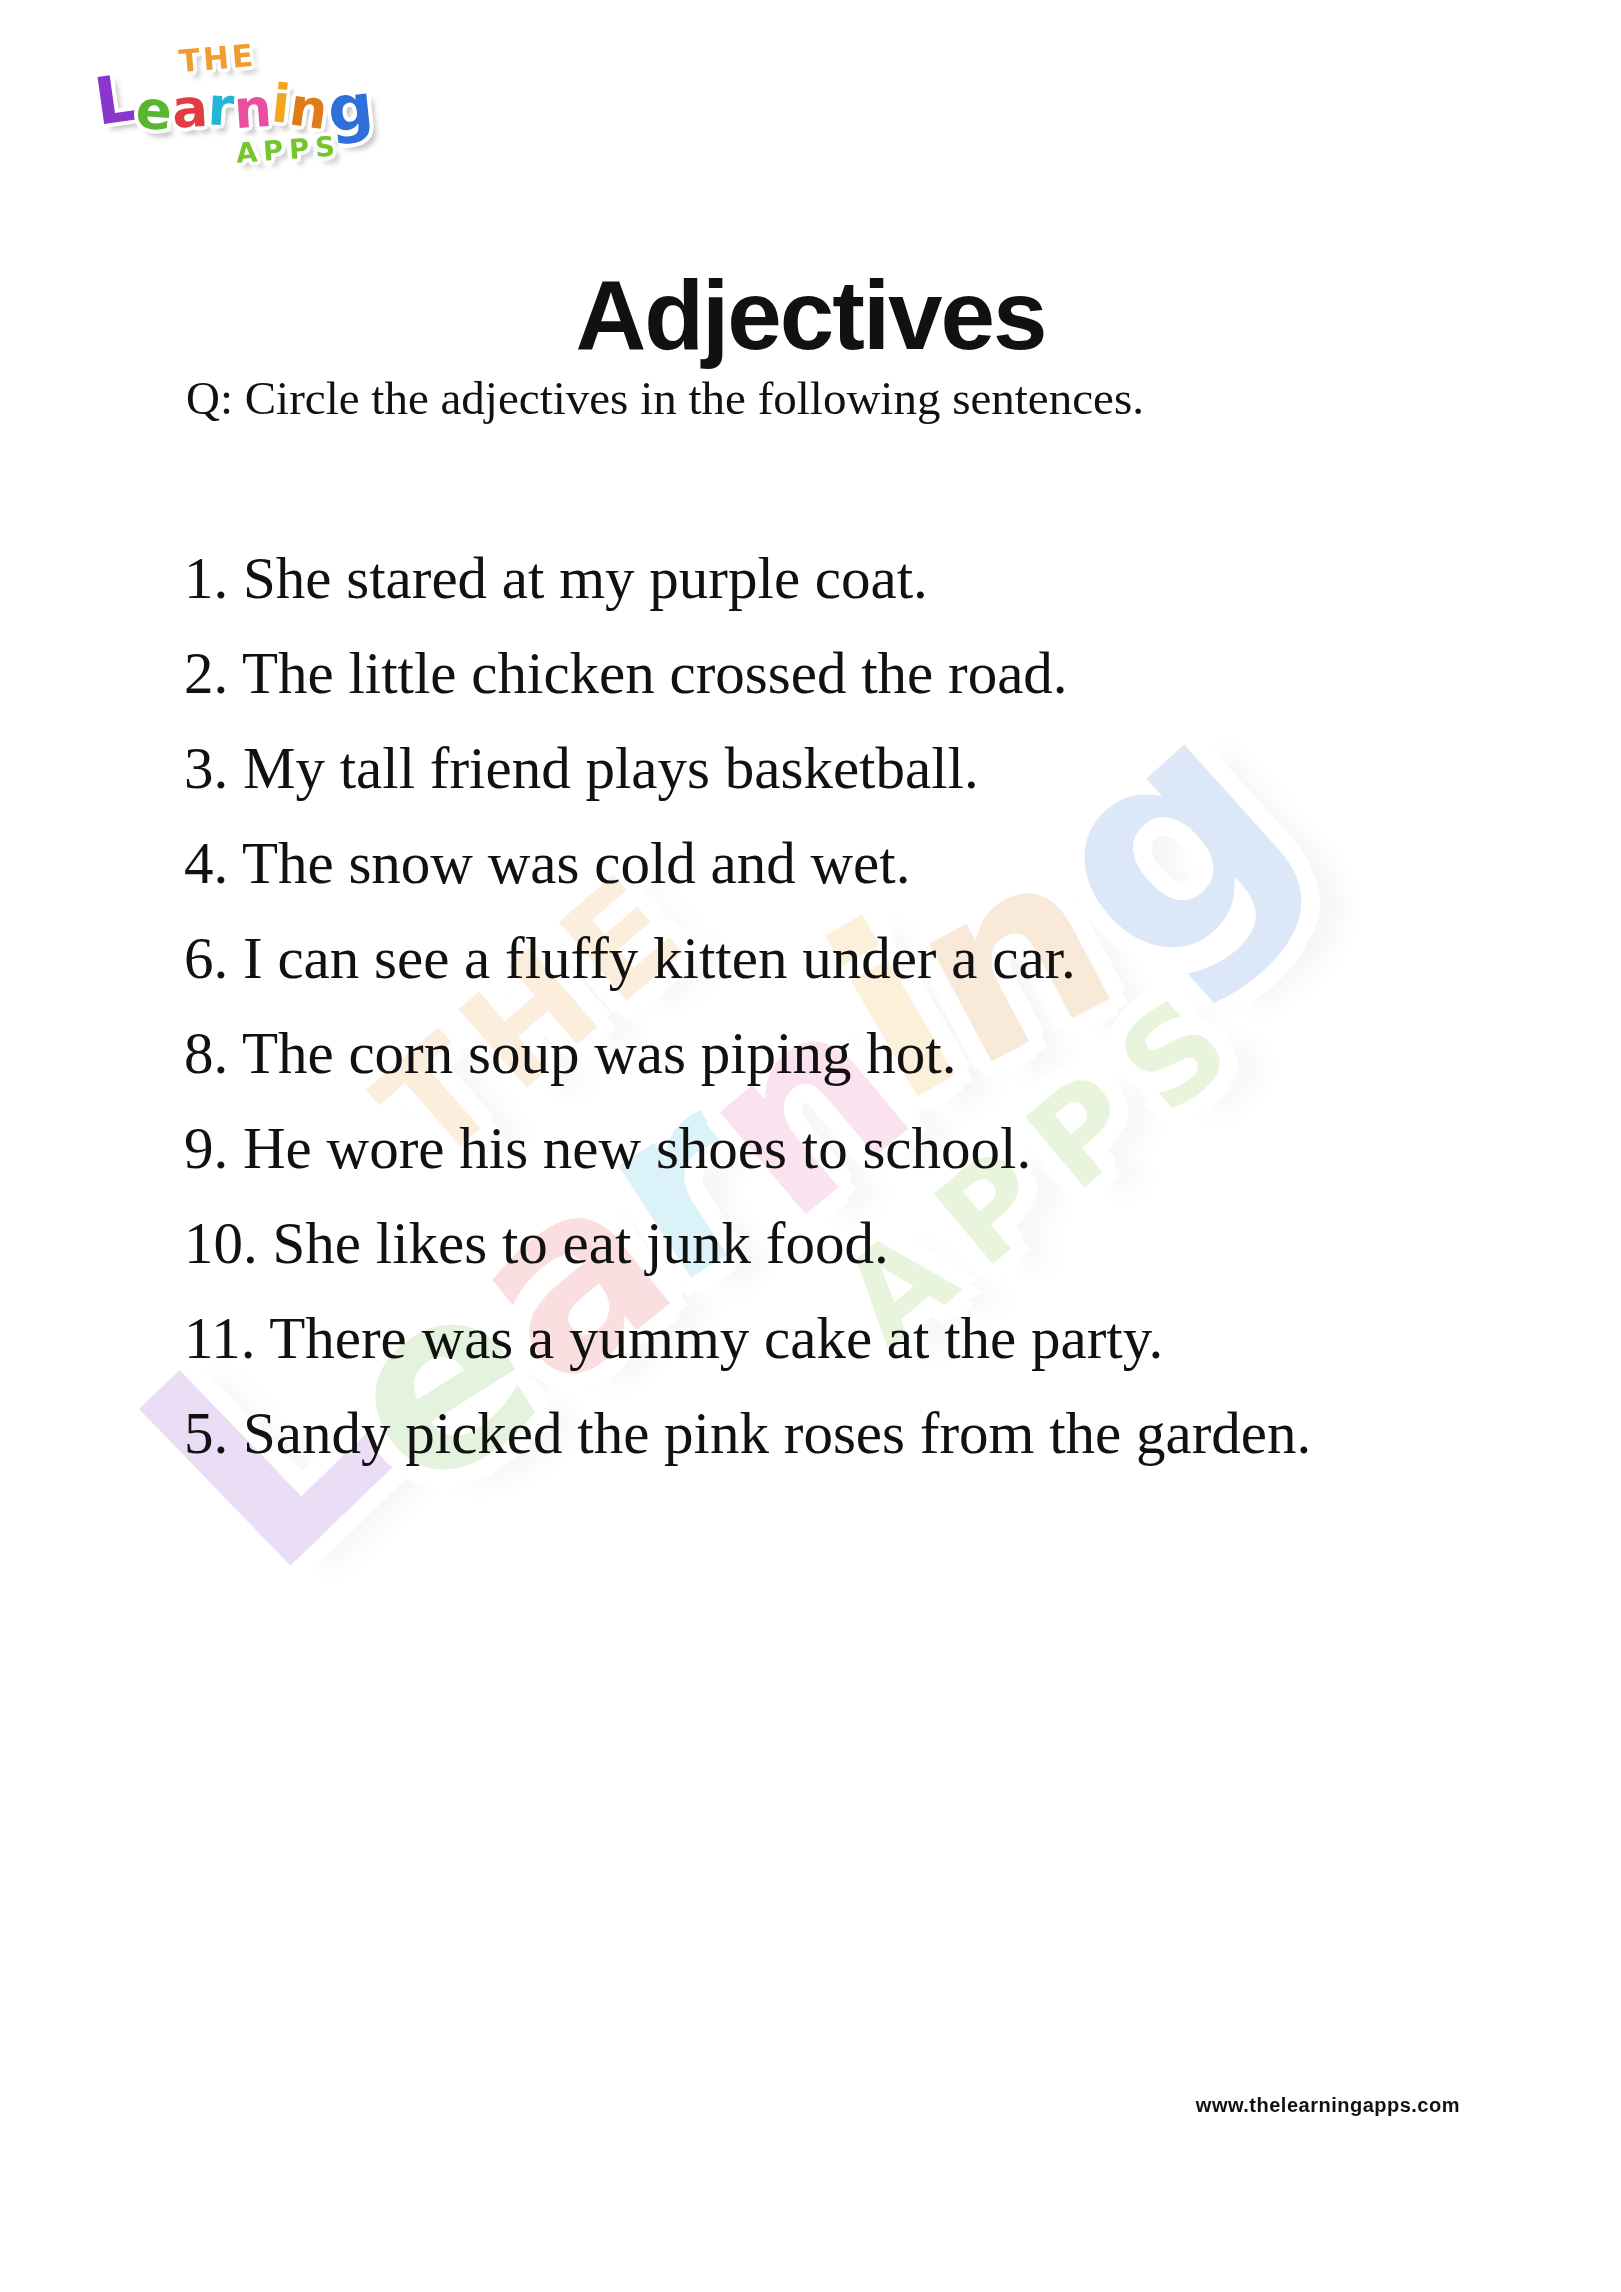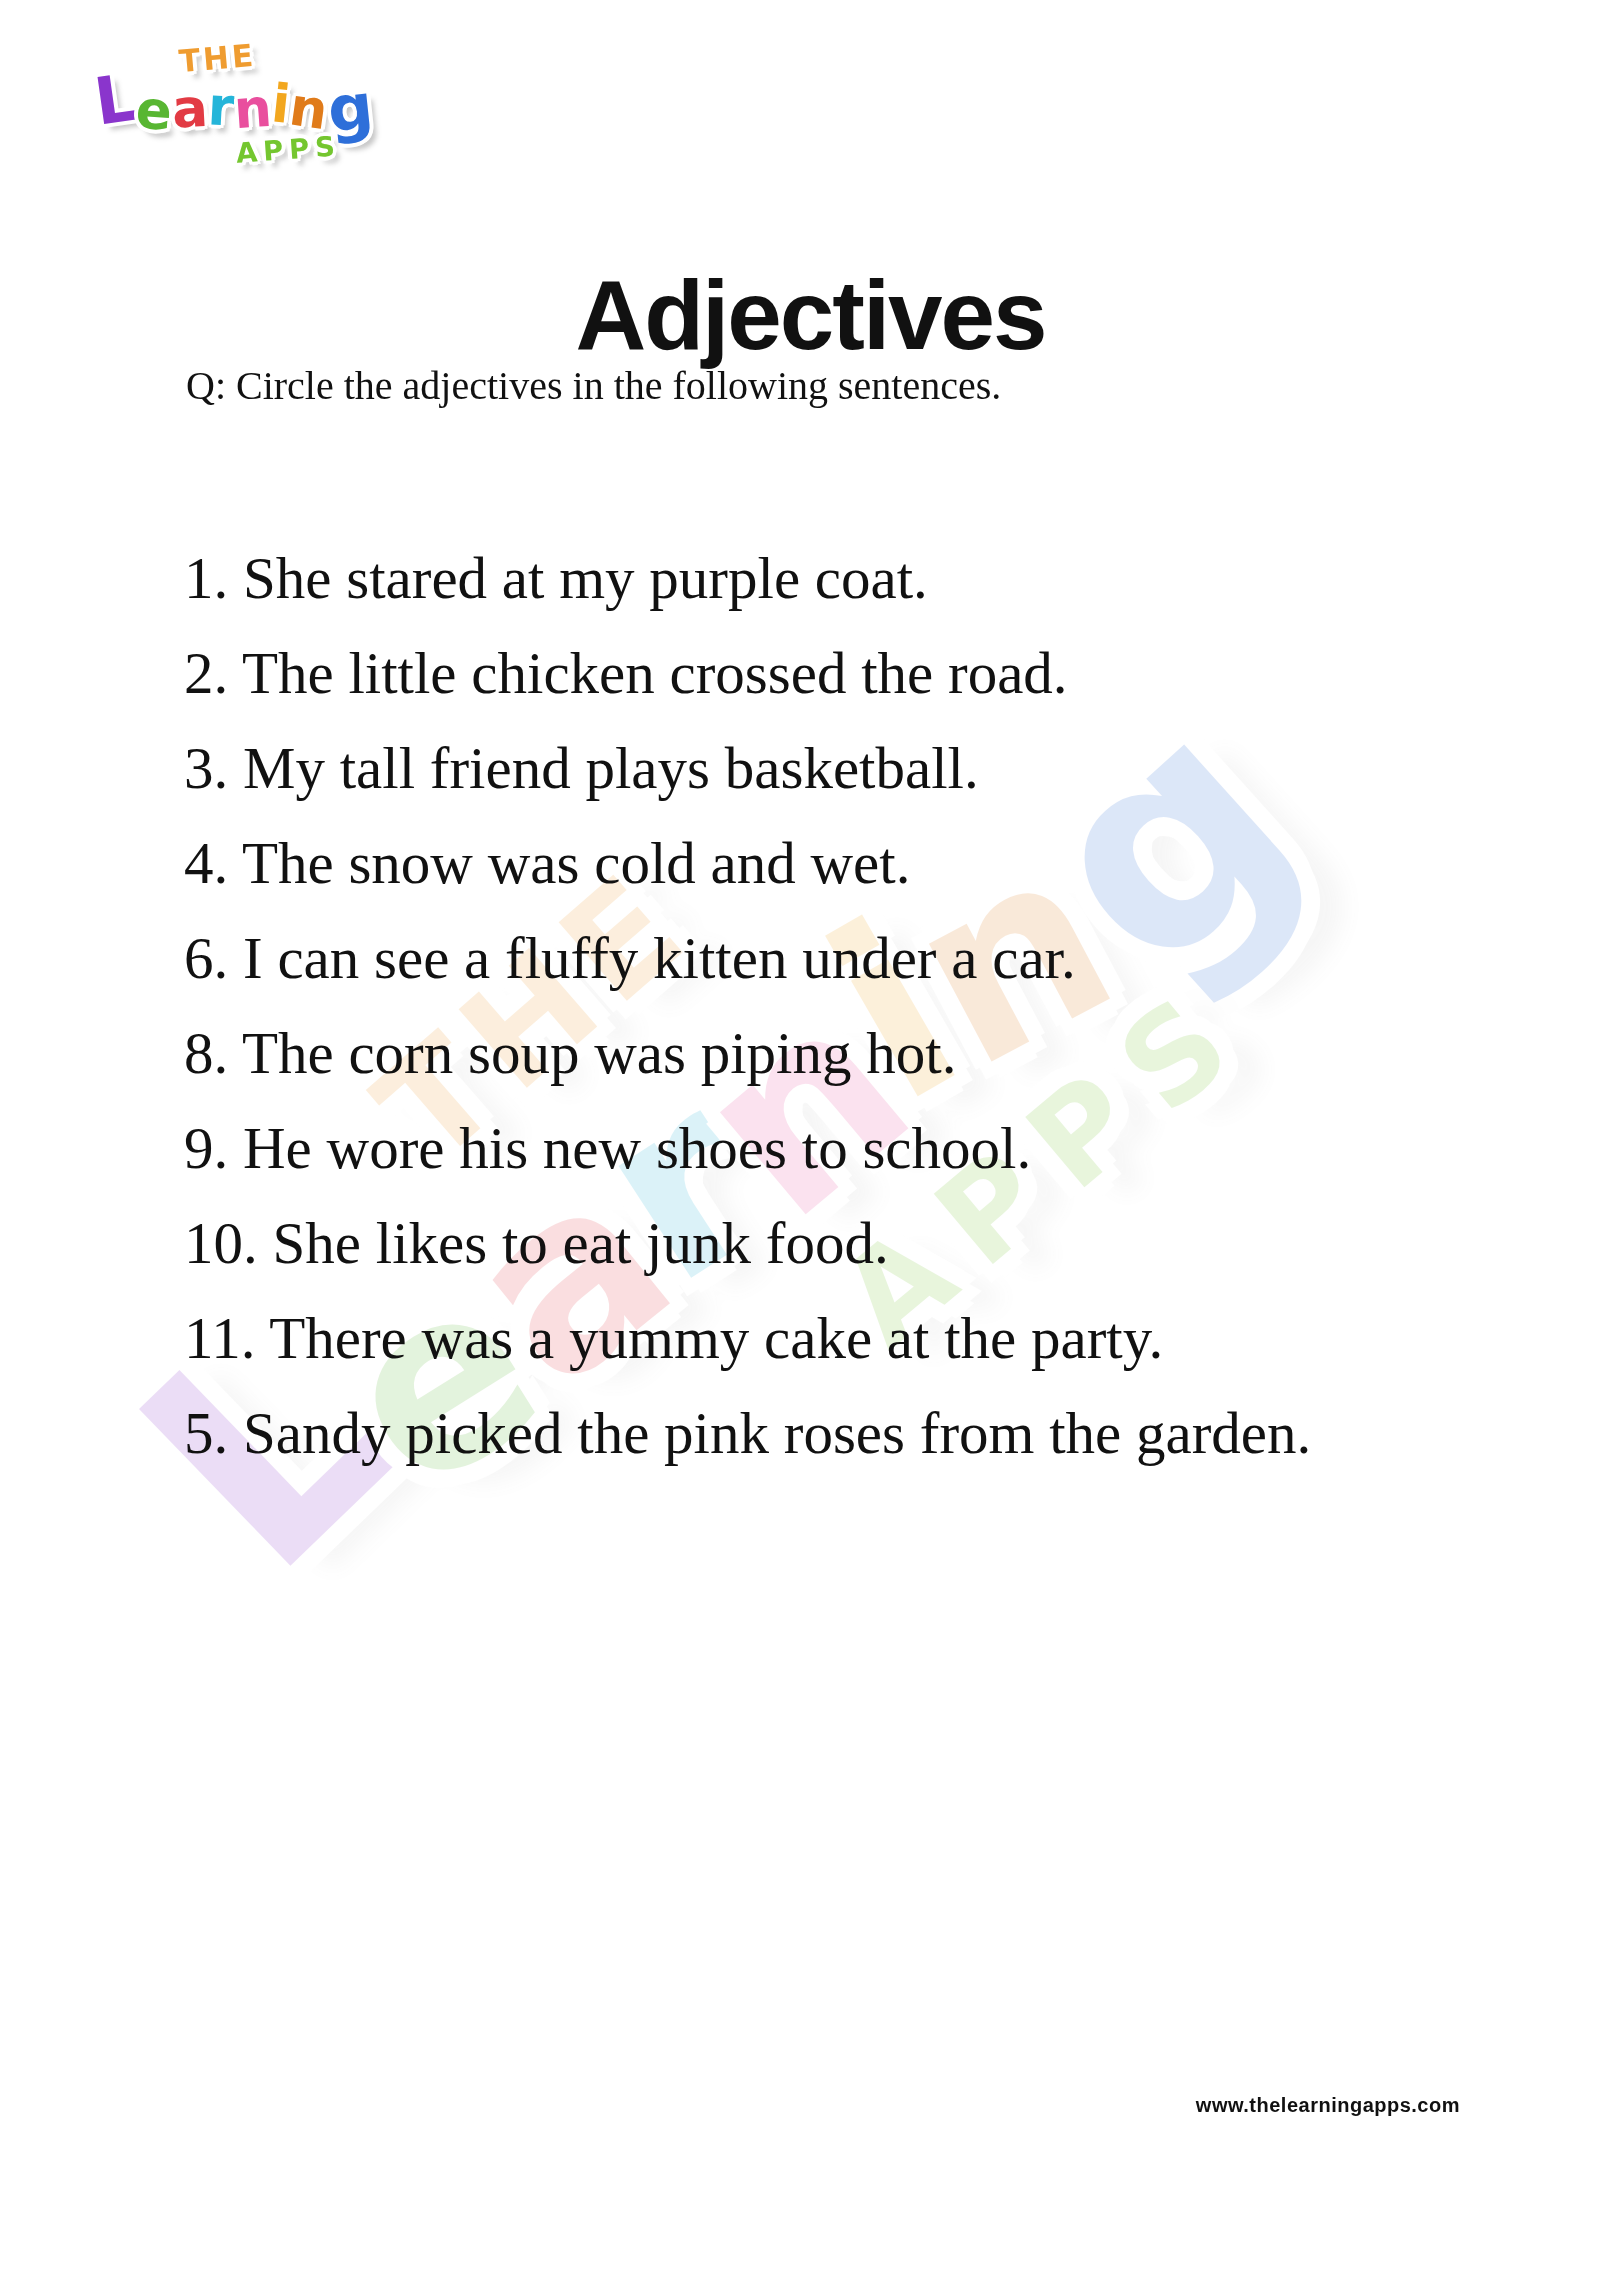--- a/index.html
+++ b/index.html
@@ -47,22 +47,22 @@
     transform:rotate(-36deg) scale(4.6); transform-origin:center;
   }
 
   
   .title {
     position:absolute; left:0; top:196px; width:100%; z-index:1;
     text-align:center; font-family:"Liberation Sans", sans-serif;
     font-weight:700; font-size:98px; letter-spacing:-2px; line-height:1.1;
   }
   .question {
-    position:absolute; left:186px; top:362px; z-index:1;
-    font-size:40px; white-space:nowrap; margin:0;
+    position:absolute; left:186px; top:371px; z-index:1;
+    font-size:47px; white-space:nowrap; margin:0;
   }
   .sentences { position:absolute; left:184px; top:531px; z-index:1; }
   .sentence  { height:95px; line-height:95px; font-size:59px; white-space:nowrap; }
 
   .footer {
     position:absolute; left:0; top:2094px; width:1460px; z-index:1;
     text-align:right; font-family:"Liberation Sans", sans-serif;
     font-weight:700; font-size:20px; letter-spacing:0.5px;
   }
 </style>

